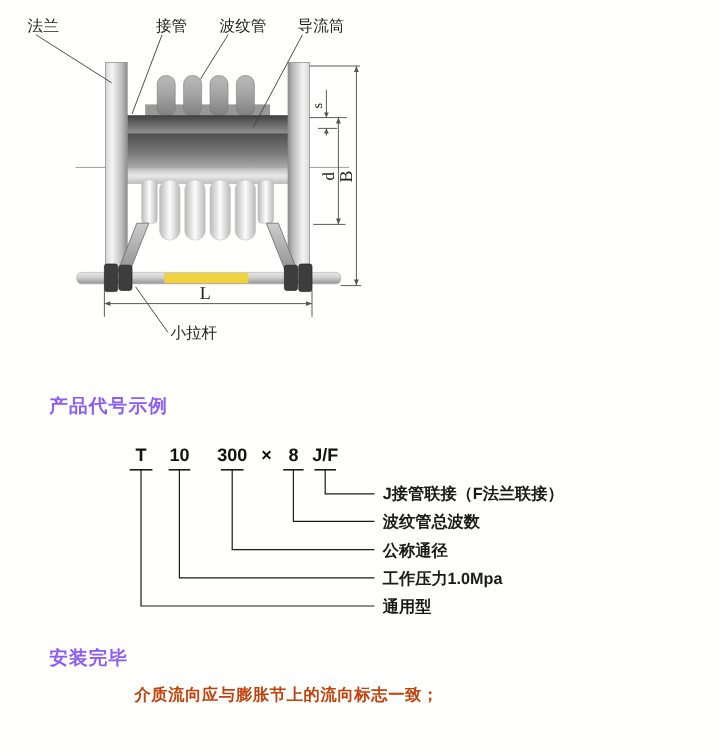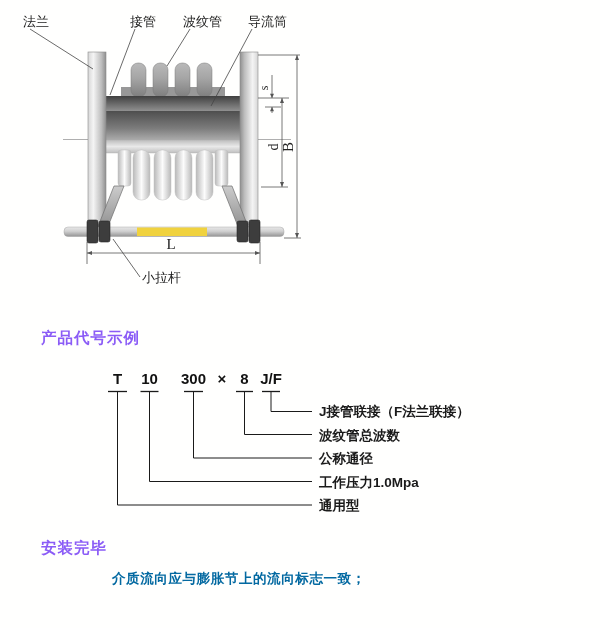--- a/index.html
+++ b/index.html
@@ -22,21 +22,21 @@
     letter-spacing:1px;
     font-family:"Liberation Sans", sans-serif;
   }
   .heading-code{left:41px;top:328px;}
   .heading-install{left:41px;top:538px;}
   .install-text{
     position:absolute;
     left:112px;top:567px;
     font-size:13.5px;
     font-weight:600;
-    color:#0369a1;
+    color:#c2410c;
     line-height:23px;
     letter-spacing:0.6px;
   }
   .dimfont{font-family:"Liberation Serif", serif;}
   .cjk{font-family:"Liberation Sans", sans-serif;}
 </style>
 </head>
 <body>
 
 <div class="page">

